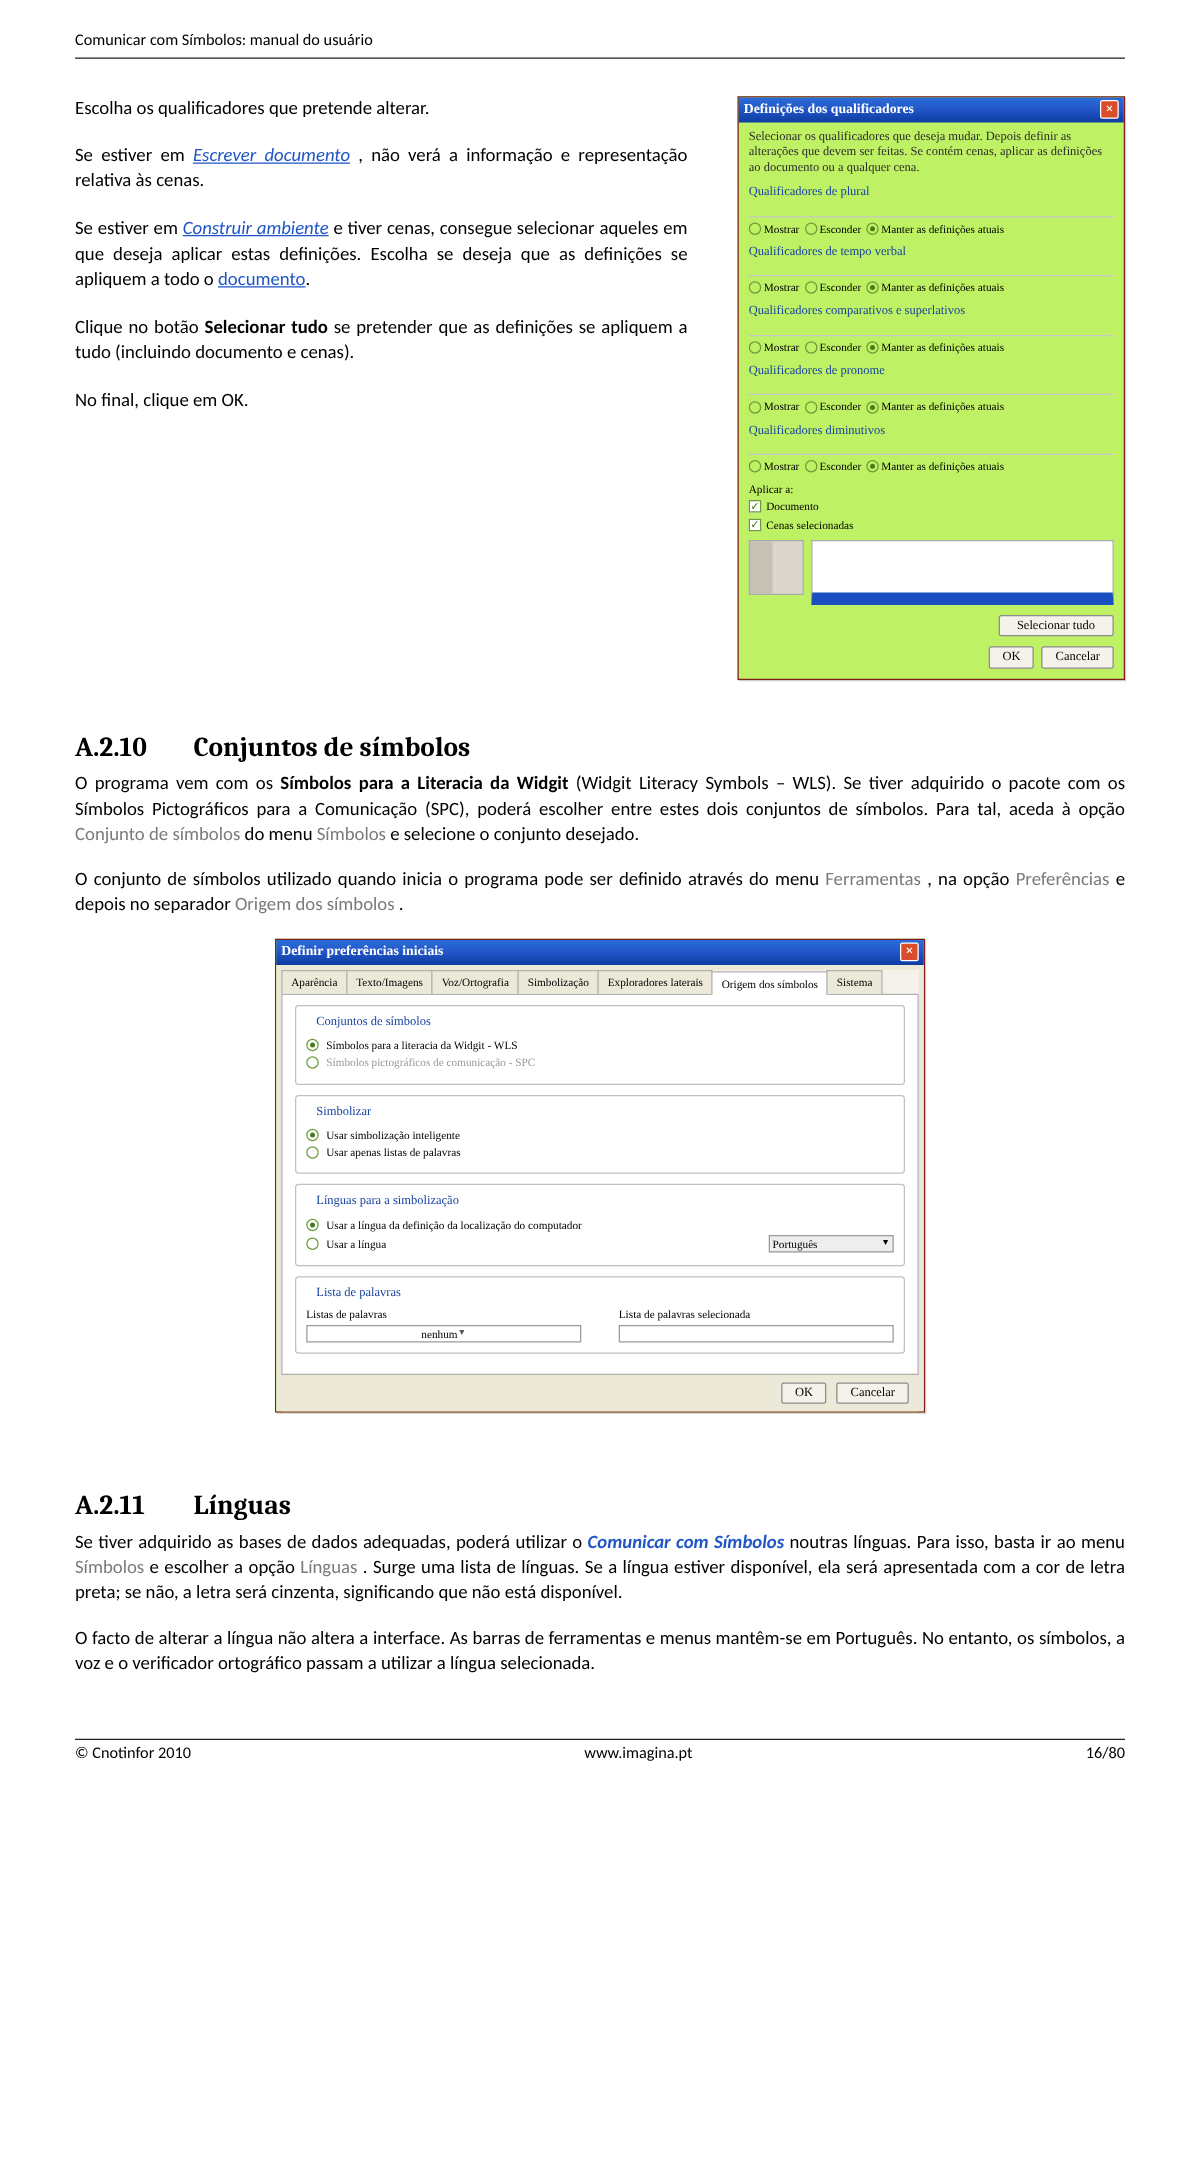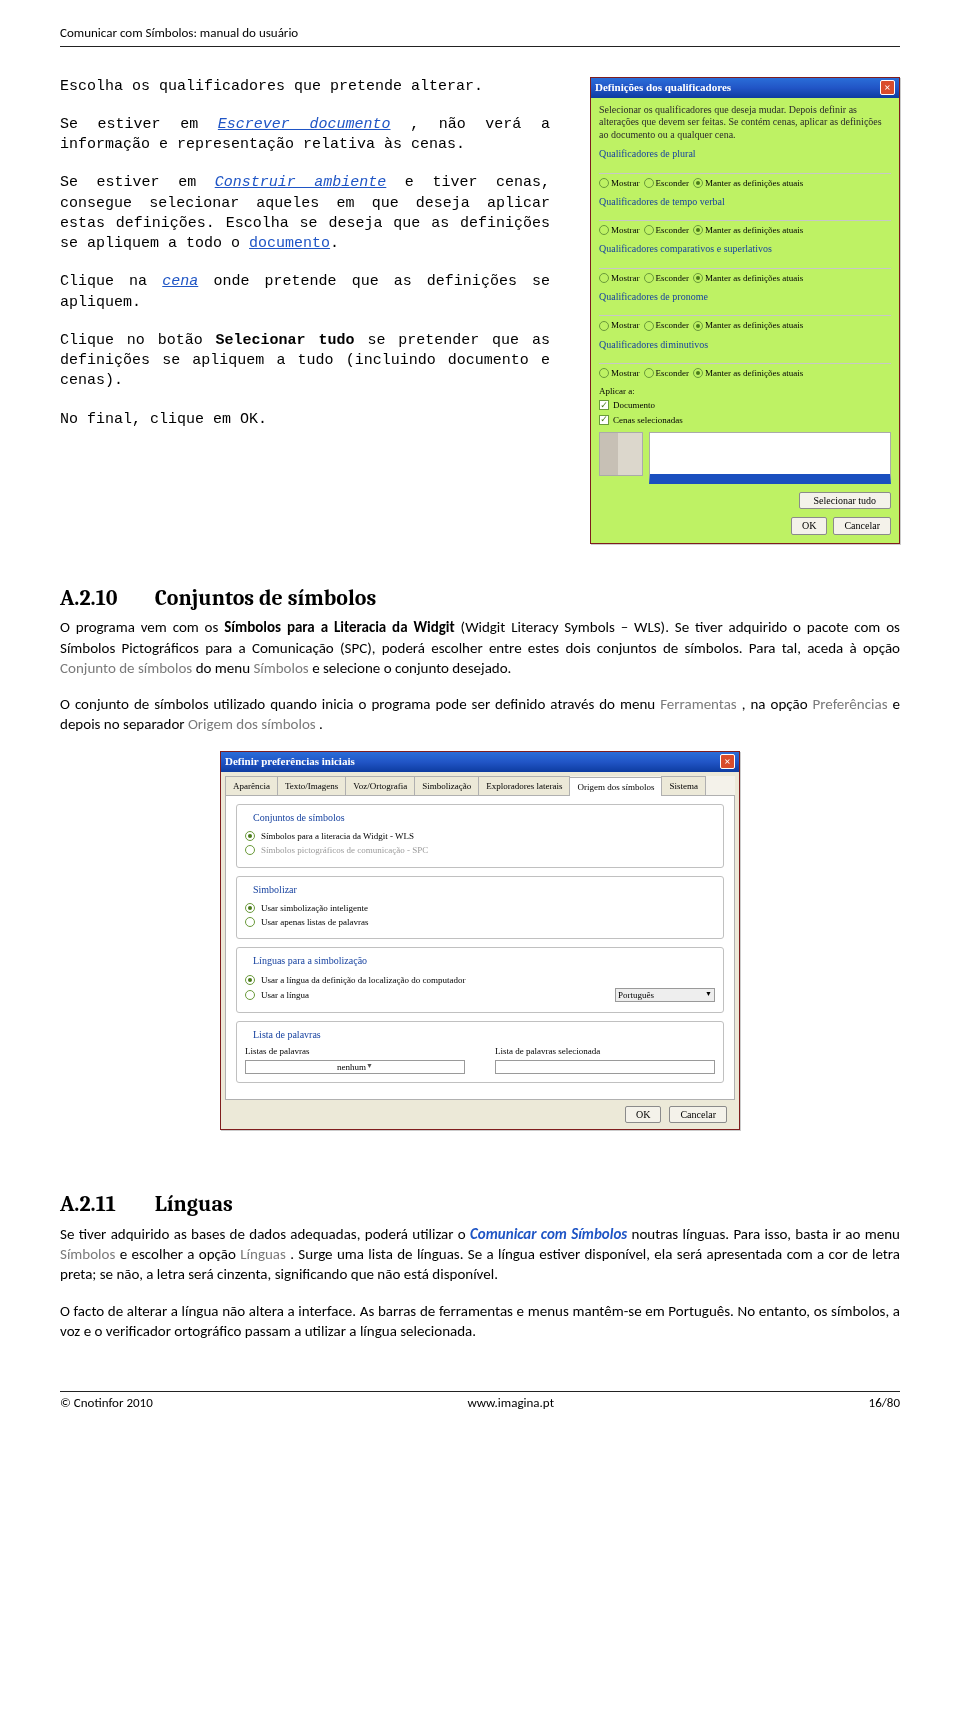--- a/index.html
+++ b/index.html
@@ -21,21 +21,21 @@
   hr.top-rule {
     border: none;
     border-top: 1px solid #222;
     margin-bottom: 30px;
   }
   .two-col {
     display:flex;
     gap: 40px;
     margin-bottom: 40px;
   }
-  .left-col { flex: 1 1 auto; font-family: Liberation Mono, monospace; }
+  .left-col { flex: 1 1 auto; }
   .right-col { flex: 0 0 310px; }
   .left-col p { margin-bottom: 18px; text-align: justify; }
   .link { color: #1f55c5; text-decoration: underline; }
   .italic-link { font-style: italic; }
   .bold { font-weight: bold; }
   .grey { color: #7a7a7a; }
   .product { color: #1f55c5; font-style: italic; font-weight: bold; }
 
   
   .win-dialog {
@@ -116,25 +116,20 @@
     <p>
       <span>Se estiver em </span>
       <span class="link italic-link">Escrever documento</span>
       <span>, não verá a informação e representação relativa às cenas.</span>
     </p>
     <p>
       <span>Se estiver em </span>
       <span class="link italic-link">Construir ambiente</span>
       <span> e tiver cenas, consegue selecionar aqueles em que deseja aplicar estas definições. Escolha se deseja que as definições se apliquem a todo o </span>
       <span class="link">documento</span><span>.</span>
-    </p>
-    <p>
-      <span>Clique na </span>
-      <span class="link italic-link">cena</span>
-      <span> onde pretende que as definições se apliquem.</span>
     </p>
     <p>
       <span>Clique no botão </span>
       <span class="bold">Selecionar tudo</span>
       <span> se pretender que as definições se apliquem a tudo (incluindo documento e cenas).</span>
     </p>
     <p>No final, clique em OK.</p>
   </div>
 
   <div class="right-col">

